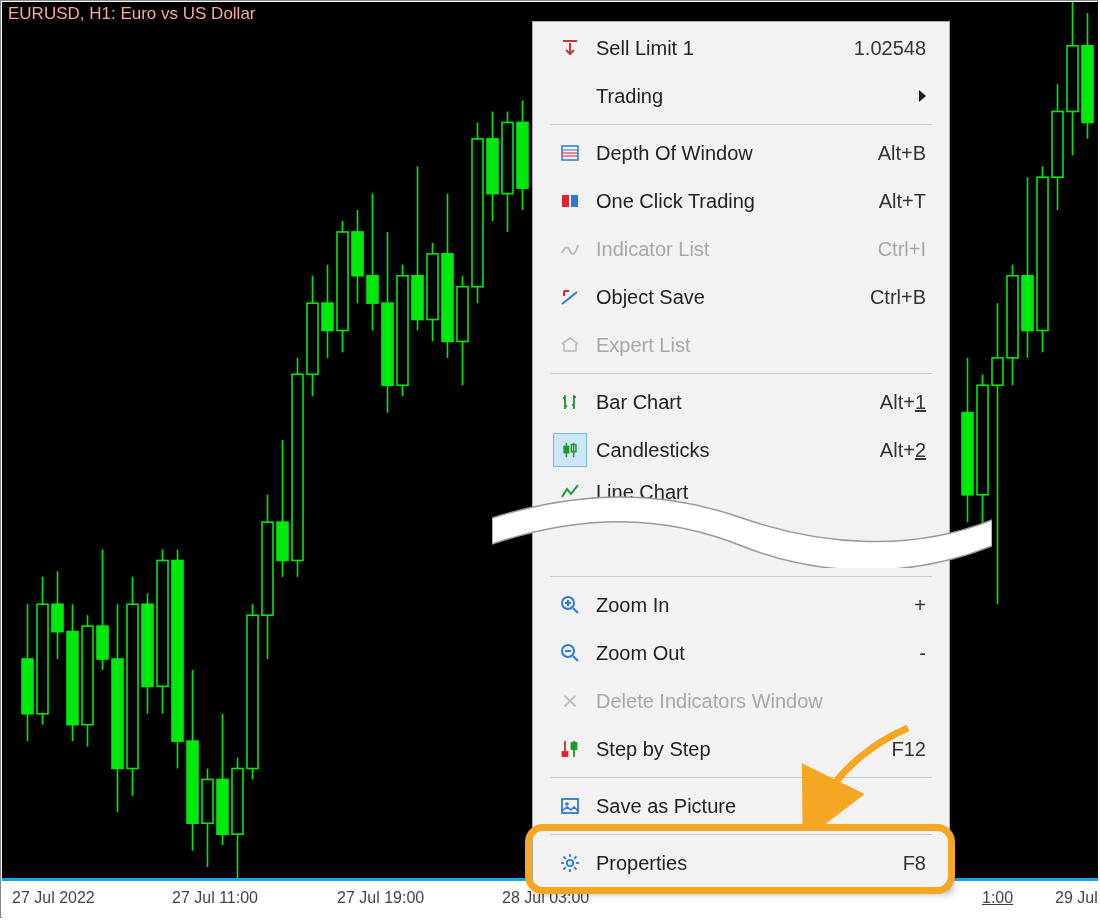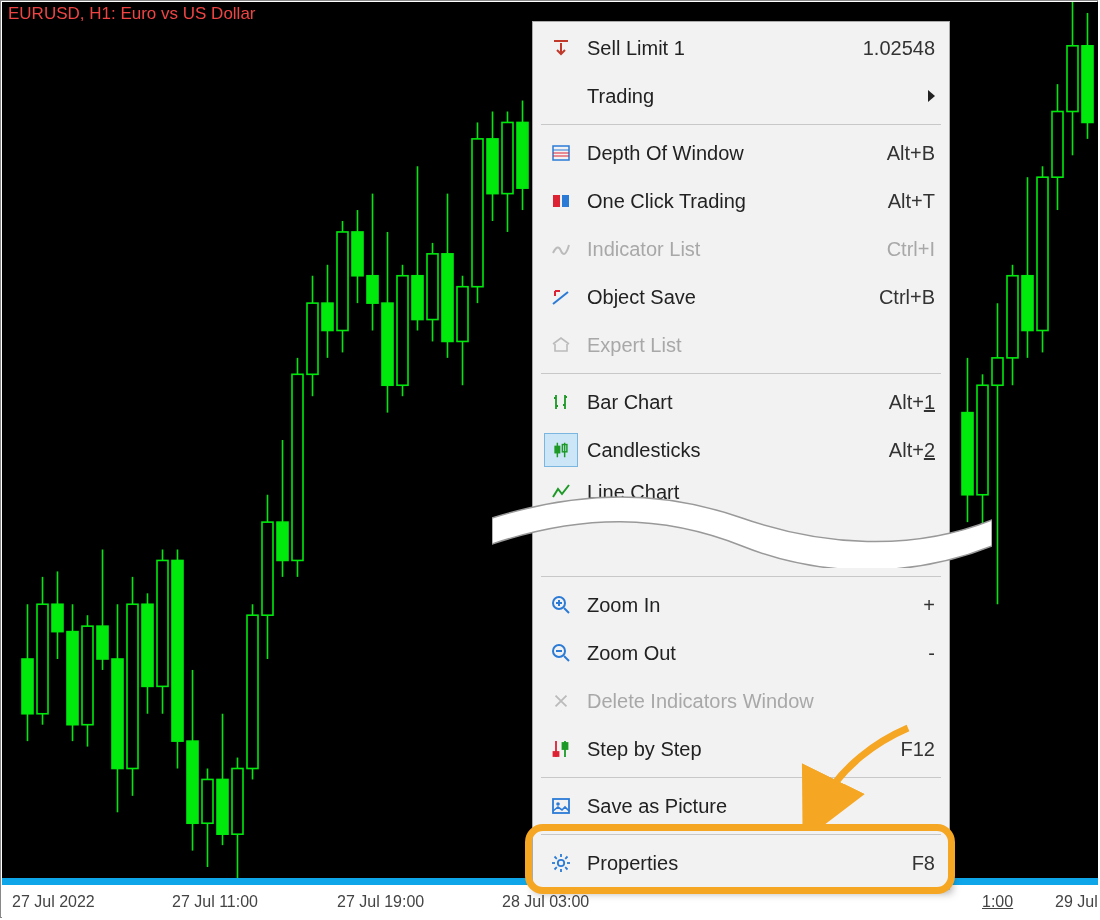--- a/index.html
+++ b/index.html
@@ -11,41 +11,41 @@
   .frame {
     position: absolute; left: 0; top: 0; width: 1098px; height: 918px;
     border: 1px solid #888;
   }
   .chart-area {
     position: absolute; left: 1px; top: 1px; width: 1096px; height: 876px;
     background: #000;
   }
   .chart-title {
     position: absolute; left: 6px; top: 2px;
-    color: #ef4444; font-size: 17px; font-weight: 400;
+    color: #fca5a5; font-size: 17px; font-weight: 400;
   }
   .xaxis {
     position: absolute; left: 1px; top: 877px; width: 1096px; height: 40px;
-    background: #fff; border-top: 7px solid #0ea5e9;
+    background: #fff; border-top: 3px solid #0ea5e9;
   }
   .xtick {
     position: absolute; top: 8px; color: #444; font-size: 16px;
     white-space: nowrap;
   }
   .candles { position: absolute; left: 0; top: 0; width: 1096px; height: 876px; }
 
   
   .ctx-menu {
     position: absolute;
     left: 532px; top: 21px;
     width: 418px;
     background: #f2f2f2;
     border: 1px solid #aaa;
     box-shadow: 2px 3px 8px rgba(0,0,0,0.35);
-    padding: 2px 0;
+    padding: 2px 9px;
   }
   .menu-item {
     display: flex; align-items: center;
     height: 48px;
     padding: 0 14px 0 8px;
     font-size: 20px;
     color: #222;
     position: relative;
   }
   .menu-item.disabled { color: #a8a8a8; }

